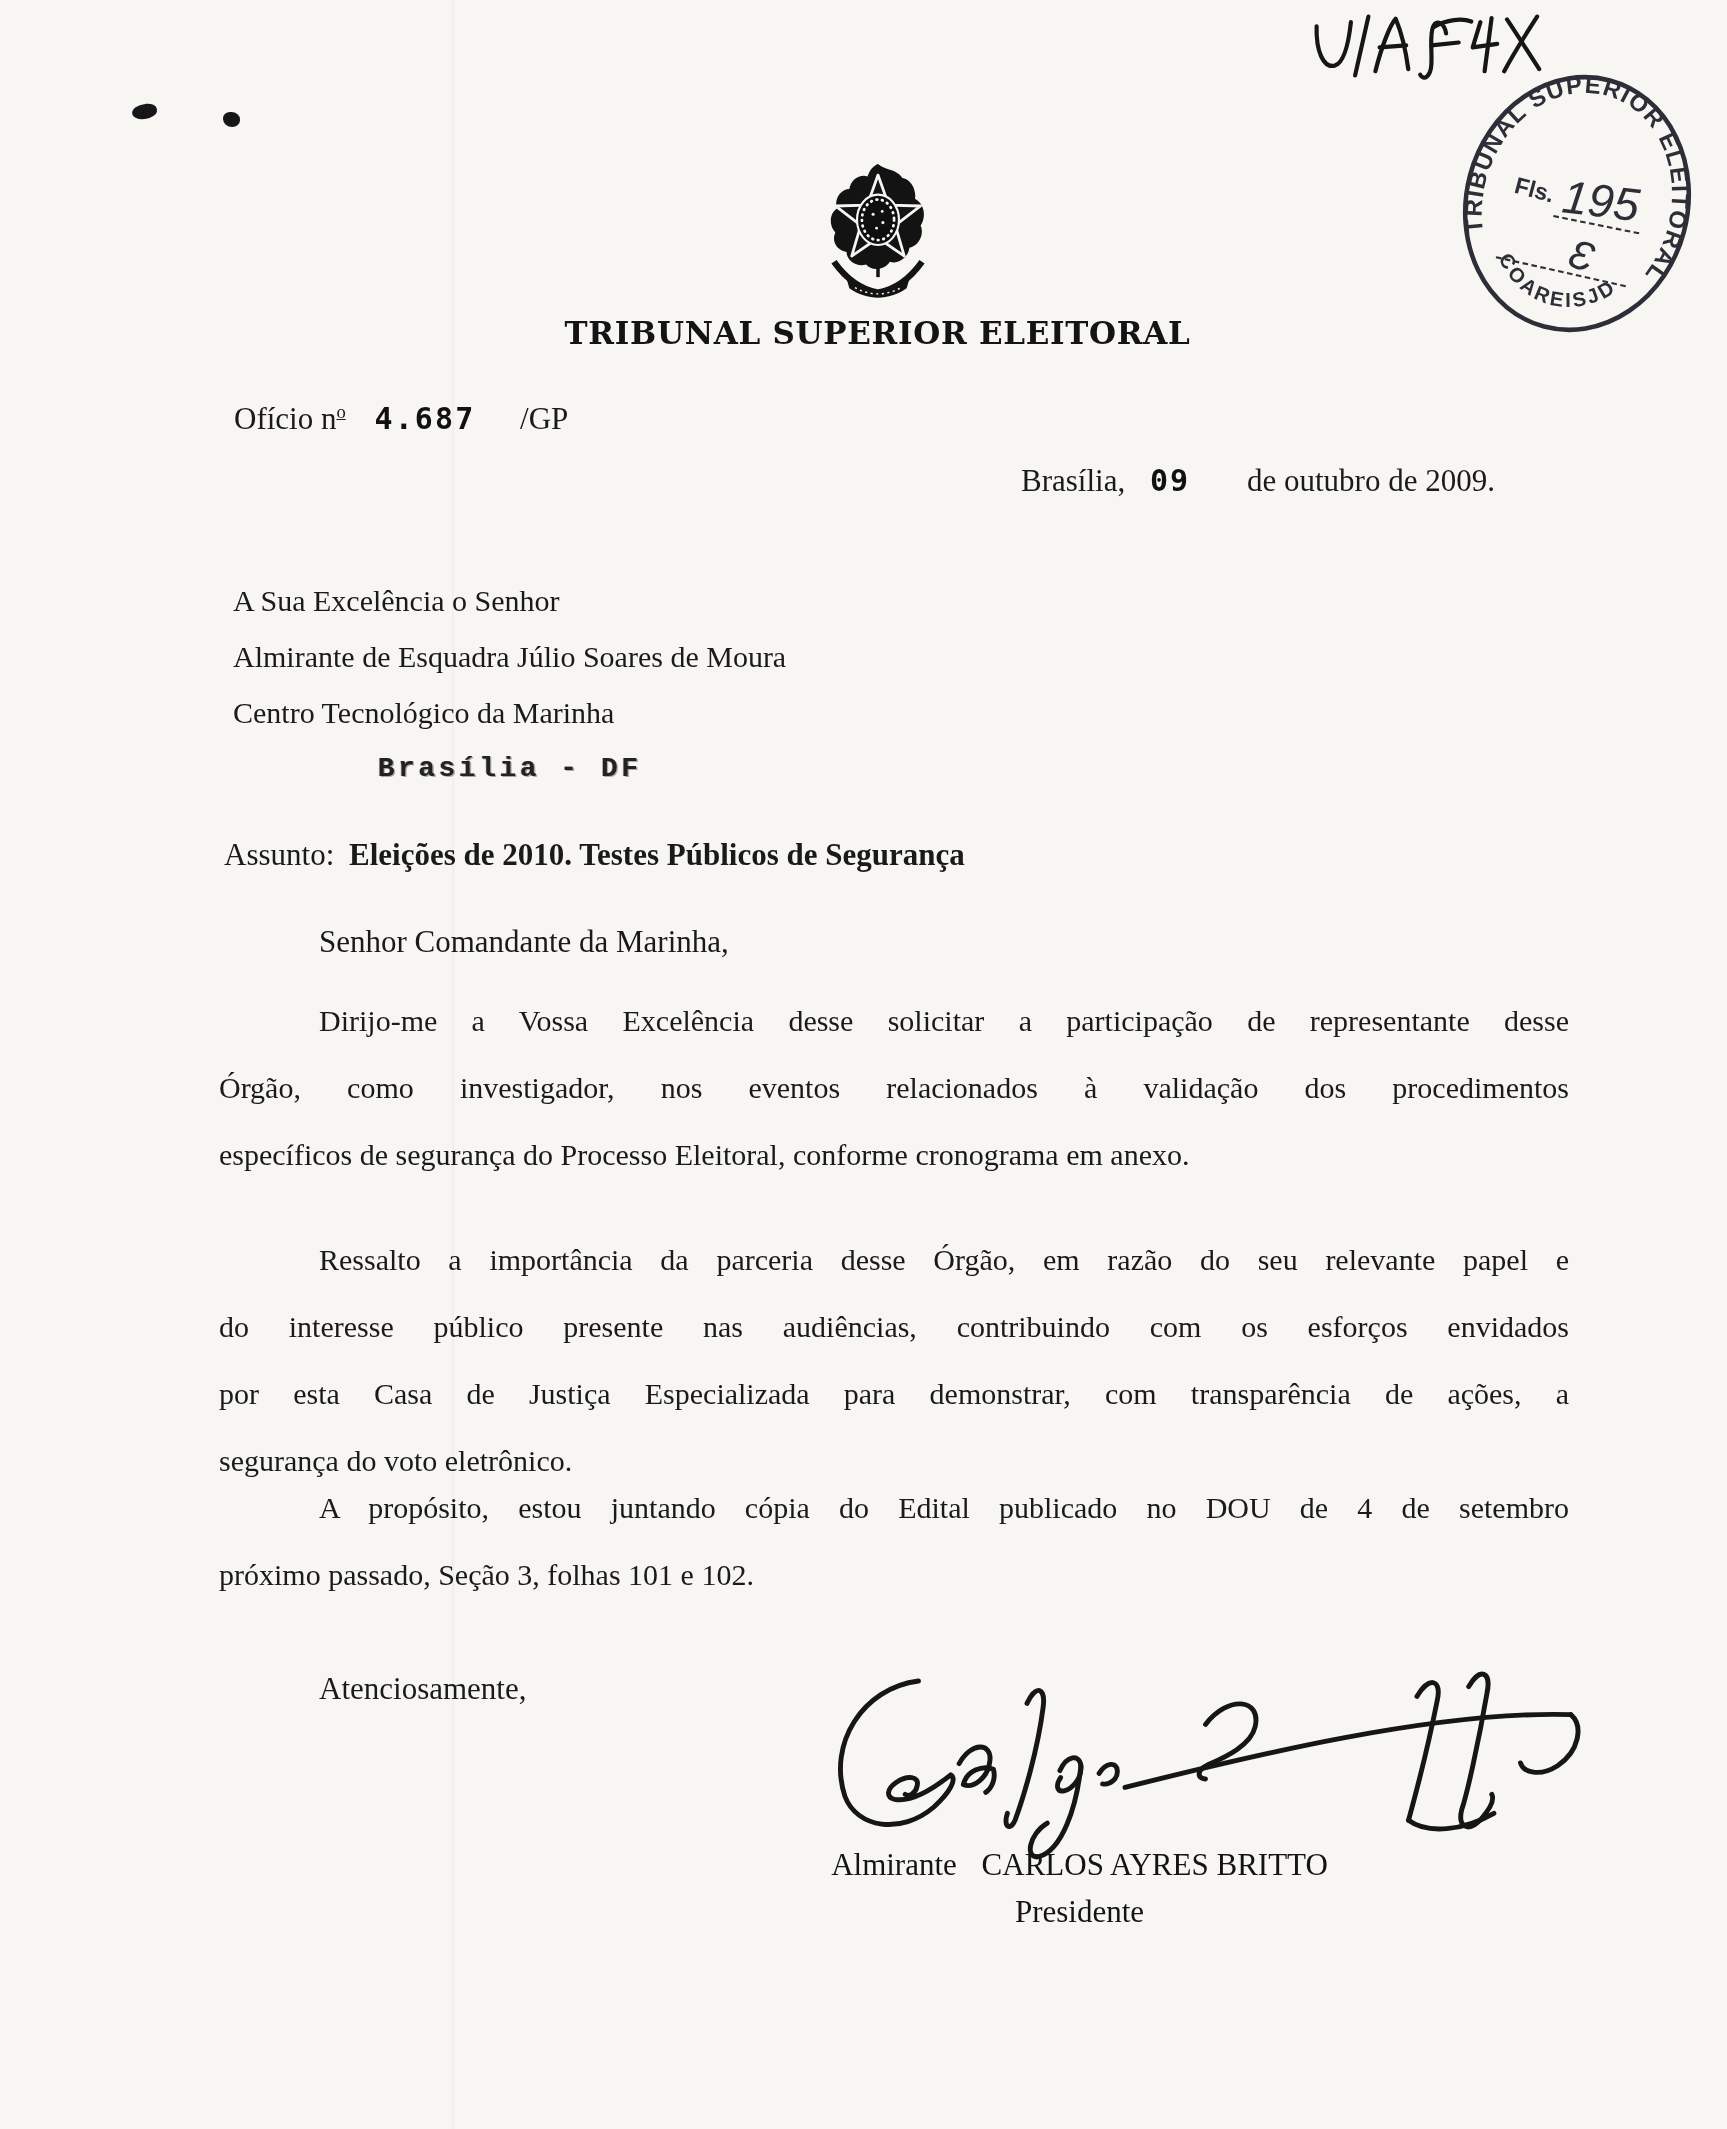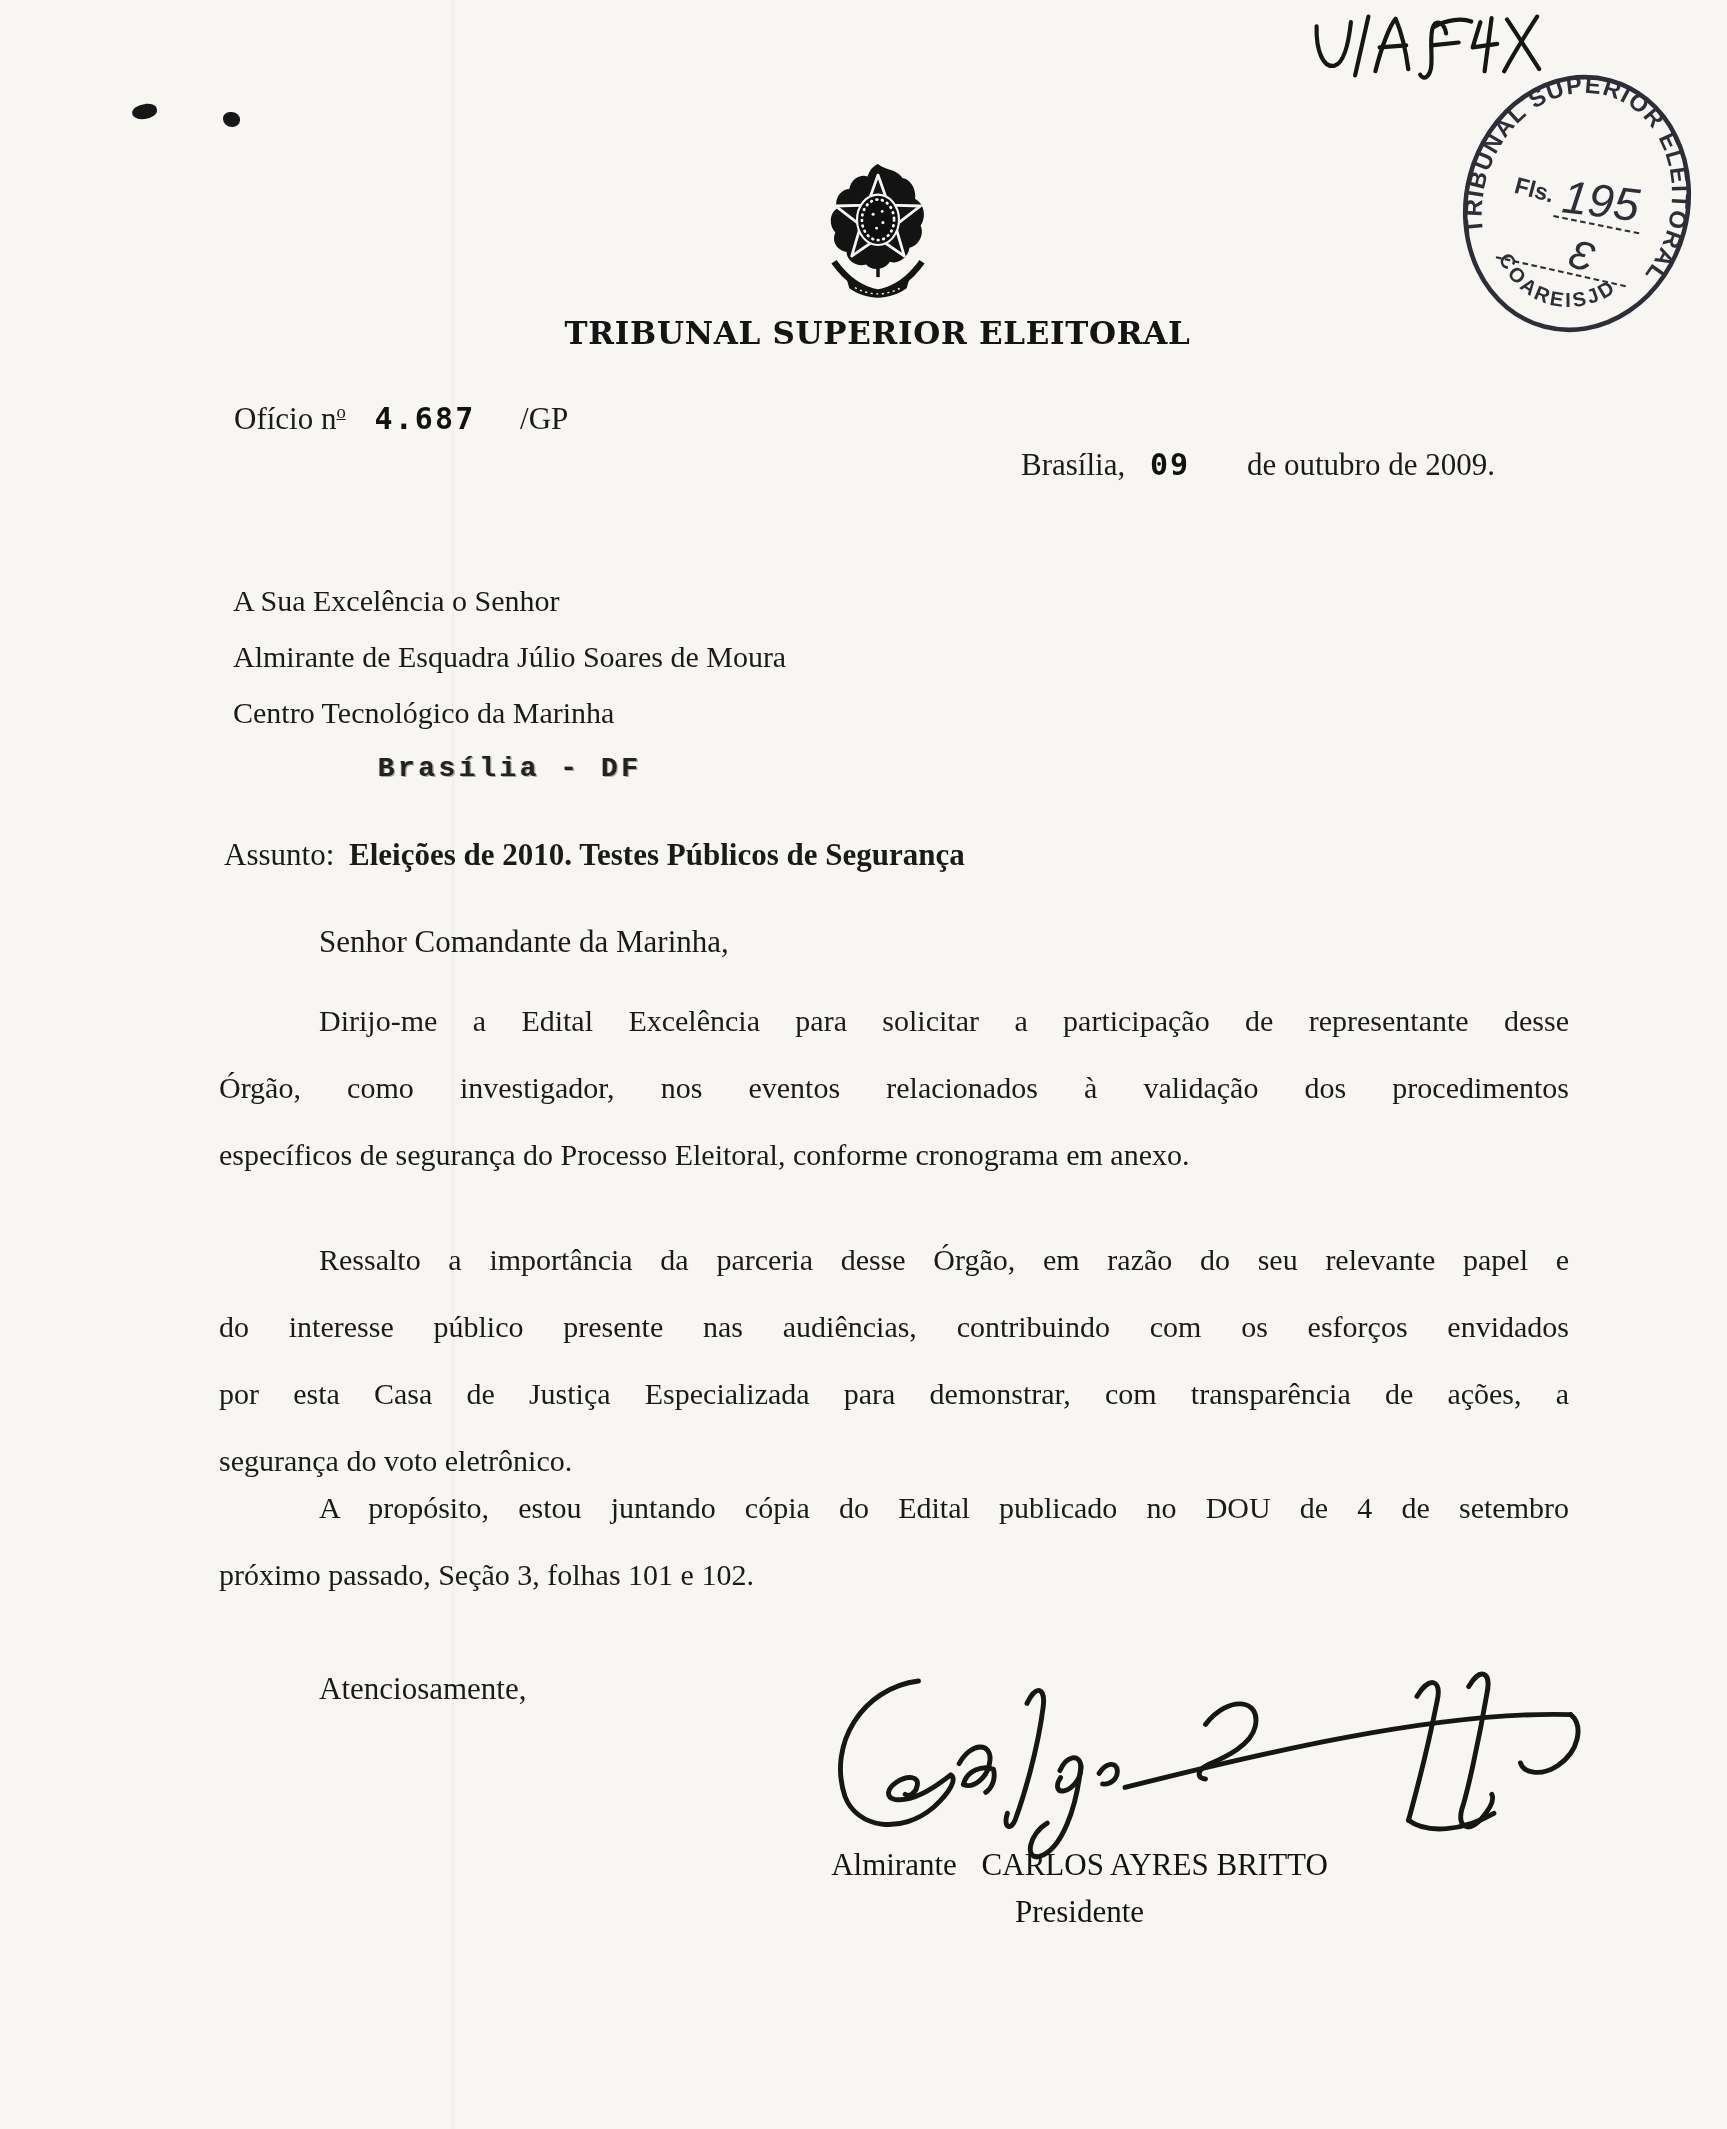--- a/index.html
+++ b/index.html
@@ -18,21 +18,21 @@
   .emblem{position:absolute;left:806px;top:158px;width:144px;height:153px;}
   .doc-title{
     position:absolute;left:28px;top:315px;width:1699px;text-align:center;
     font-family:"DejaVu Serif",serif;font-weight:bold;font-size:31px;letter-spacing:0.7px;color:#141414;
   }
   .oficio{position:absolute;left:234px;top:401px;font-size:31px;}
   .ord{display:inline-block;vertical-align:super;font-size:60%;text-decoration:underline;line-height:0;}
   .mono-num{font-family:"DejaVu Sans Mono",monospace;font-weight:bold;font-size:30px;letter-spacing:2.1px;color:#111;}
   .oficio .num{margin-left:21px;text-align:right;}
   .oficio .gp{margin-left:37px;}
-  .dateline{position:absolute;left:1021px;top:447px;font-size:31px;text-align:right;}
+  .dateline{position:absolute;left:1021px;top:463px;font-size:31px;text-align:right;}
   .dateline .day{margin:0 49px 0 17px;}
   .recipient{position:absolute;left:233px;top:573px;font-size:30px;line-height:56px;}
   .recipient .typed{
     font-family:"Liberation Mono",monospace;font-weight:bold;font-size:28px;letter-spacing:3.5px;color:#222;
     text-shadow:1.4px 0.7px 0 rgba(25,25,25,.35),-0.7px 0 0 rgba(25,25,25,.22);
     text-align:center;
   }
   .subject{position:absolute;left:224px;top:837px;font-size:31px;}
   .subject .subject-text{font-weight:bold;margin-left:7px;margin-top:19px;}
   .salutation{position:absolute;left:319px;top:908px;font-size:31px;line-height:67px;}
@@ -133,21 +133,21 @@
   </div>
 
   <div class="subject">
     <span>Assunto:</span>
     <span class="subject-text">Eleições de 2010. Testes Públicos de Segurança</span>
   </div>
 
   <div class="salutation">Senhor Comandante da Marinha,</div>
 
   <div class="para" id="para1">
-    <div class="pline first">Dirijo-me a Edital Excelência para solicitar a participação de representante desse</div>
+    <div class="pline first">Dirijo-me a Vossa Excelência desse solicitar a participação de representante desse</div>
     <div class="pline">Órgão, como investigador, nos eventos relacionados à validação dos procedimentos</div>
     <div class="pline last">específicos de segurança do Processo Eleitoral, conforme cronograma em anexo.</div>
   </div>
 
   <div class="para" id="para2">
     <div class="pline first">Ressalto a importância da parceria desse Órgão, em razão do seu relevante papel e</div>
     <div class="pline">do interesse público presente nas audiências, contribuindo com os esforços envidados</div>
     <div class="pline">por esta Casa de Justiça Especializada para demonstrar, com transparência de ações, a</div>
     <div class="pline last">segurança do voto eletrônico.</div>
   </div>

